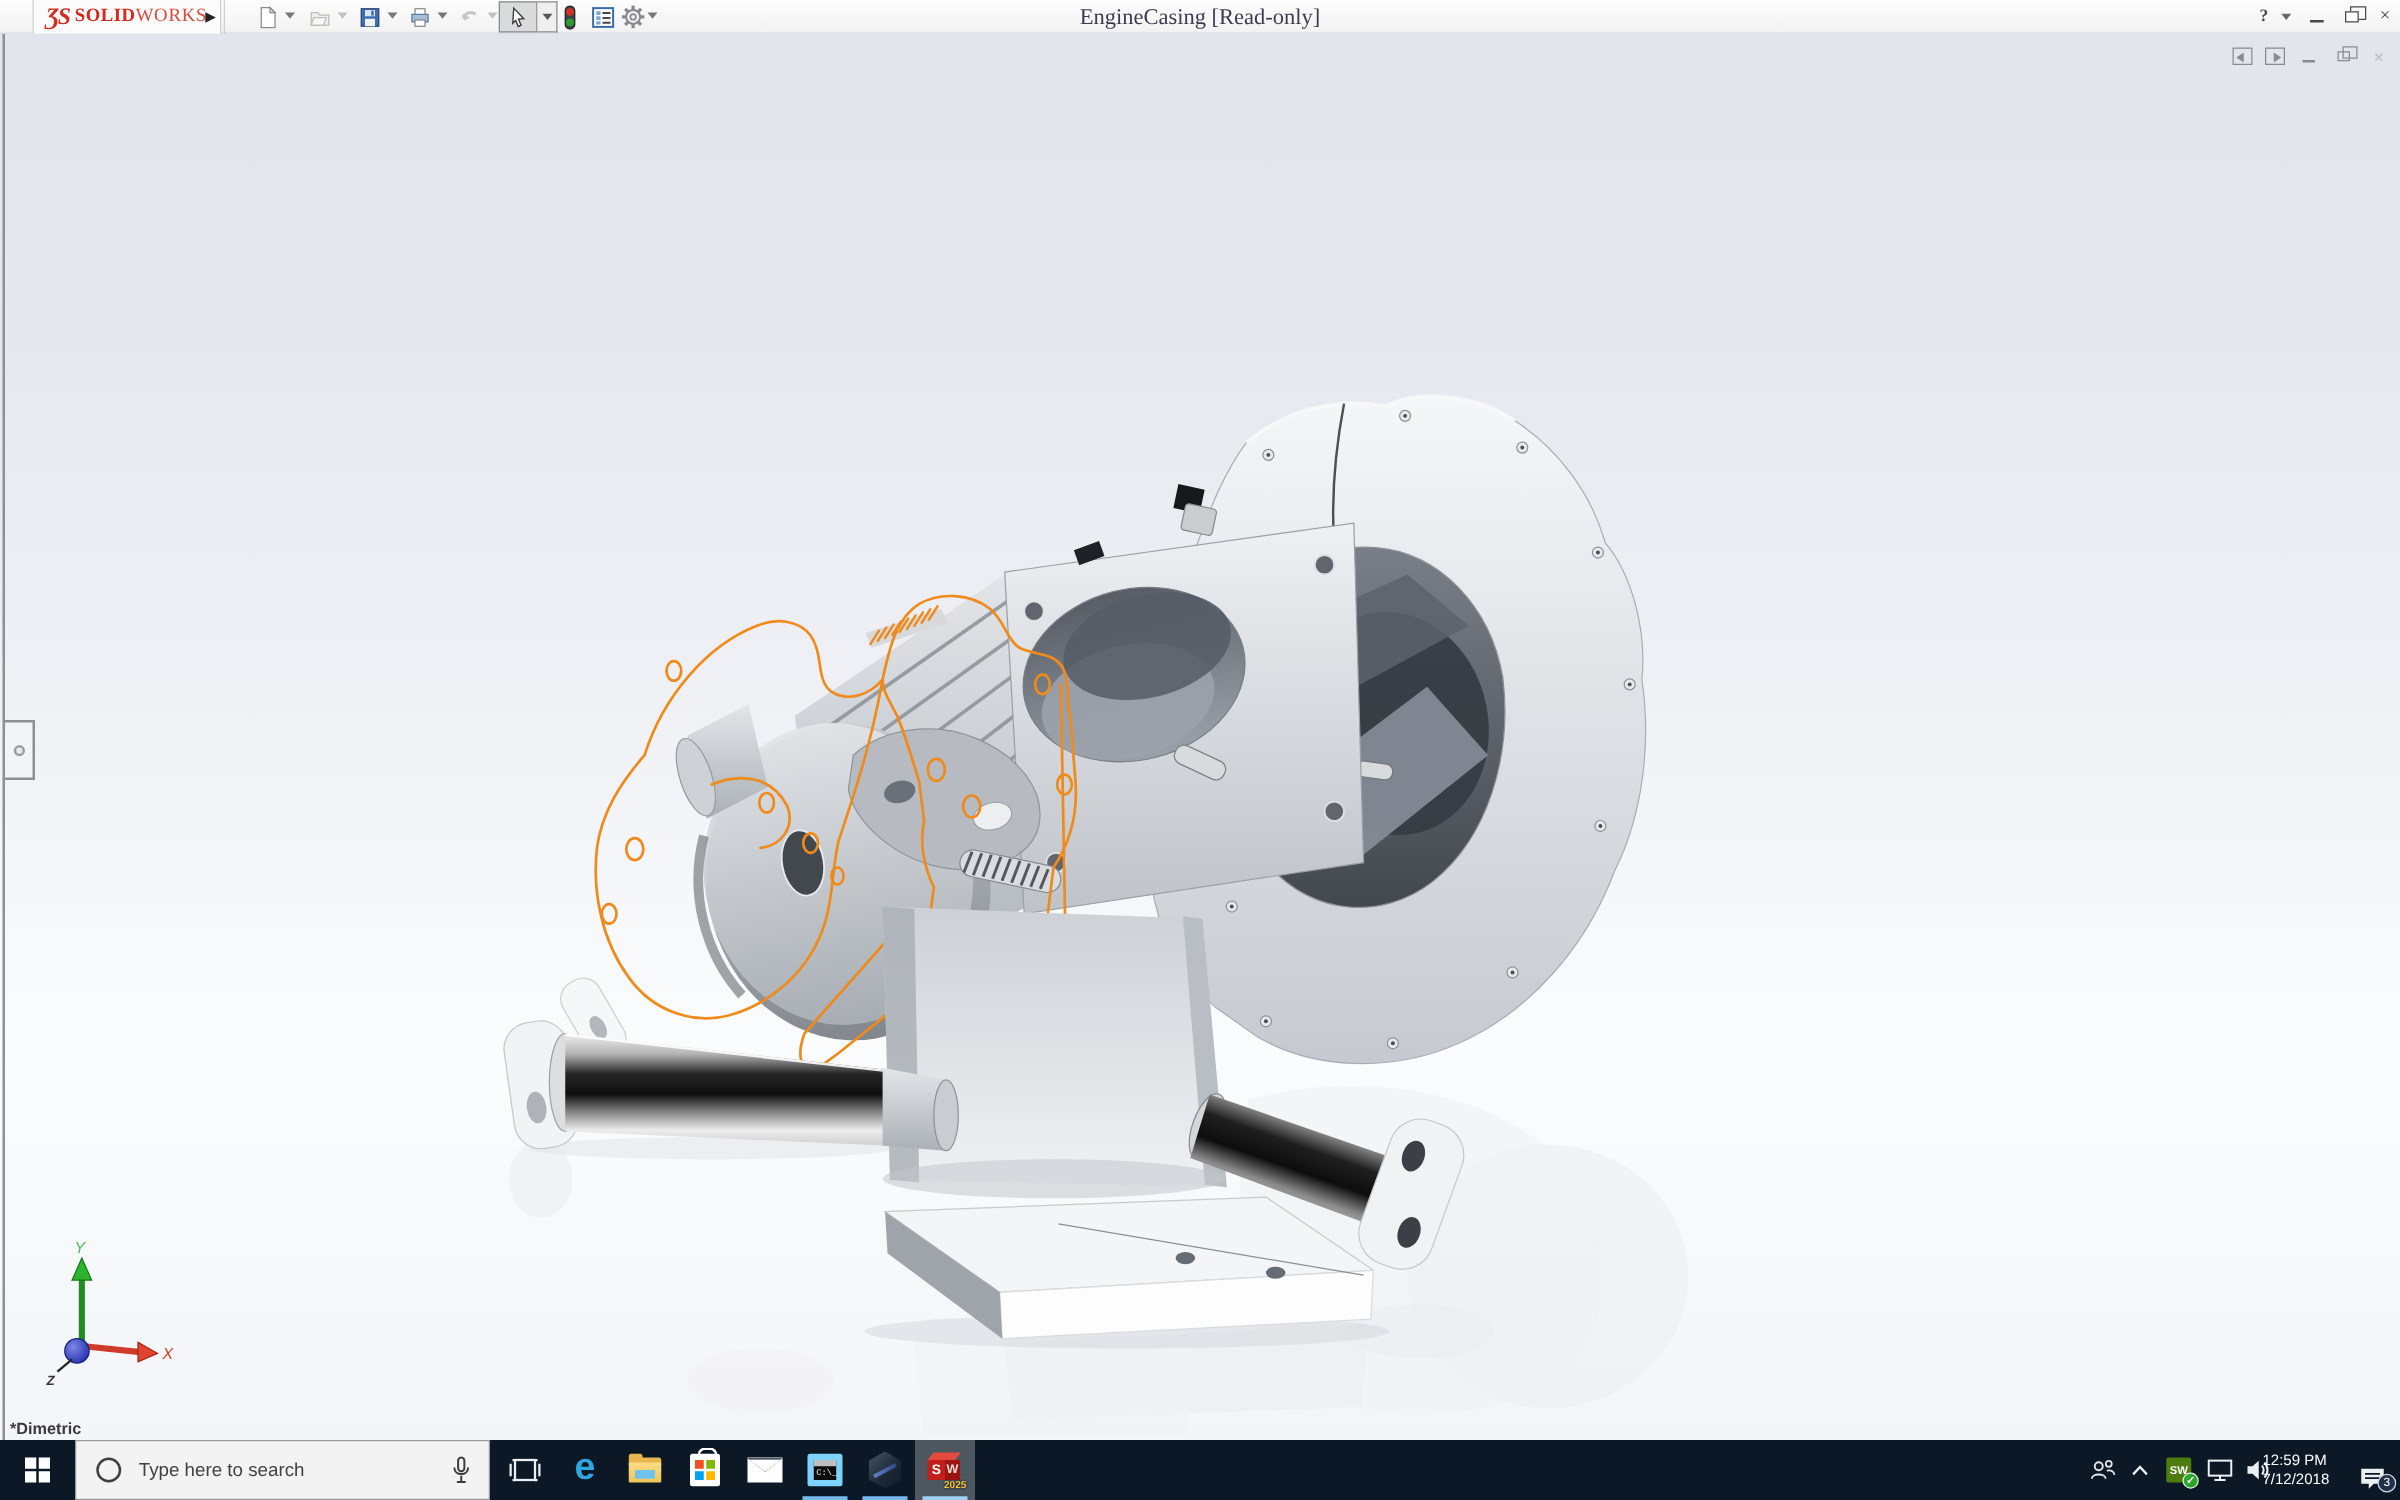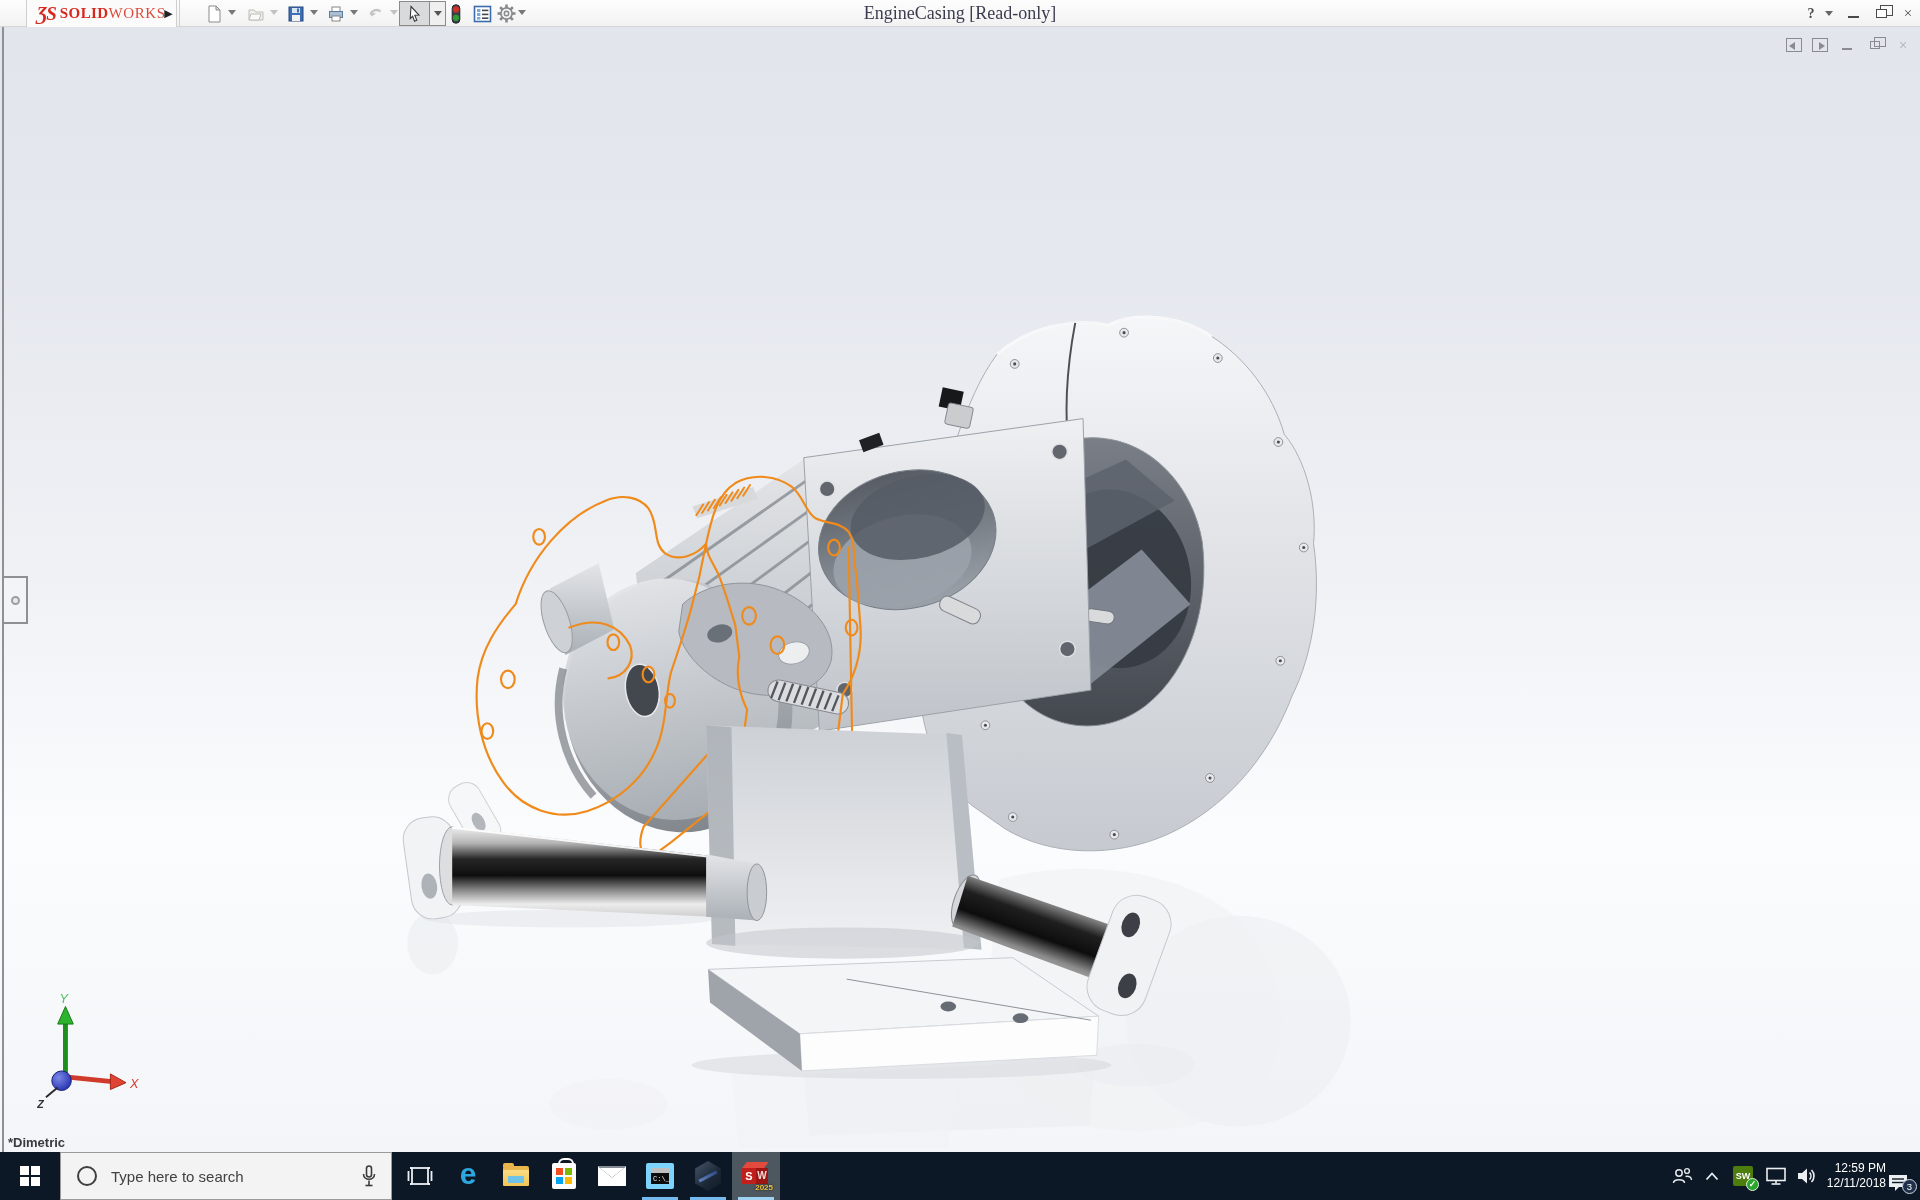--- a/index.html
+++ b/index.html
@@ -88,21 +88,21 @@
     border-left:14px solid transparent; border-right:14px solid transparent; border-top:12px solid #0d1827; transform:scaleY(.9); }
   .mail-icon::after { content:""; position:absolute; left:1px; top:1px; width:0; height:0;
     border-left:13px solid transparent; border-right:13px solid transparent; border-top:11px solid #fff; transform:scaleY(.9); }
   .sw-cube { position:relative; width:28px; height:28px; }
   .sw-cube .top { position:absolute; left:2px; top:0; width:22px; height:7px; background:#e24a3e; transform:skewX(-38deg); }
   .sw-cube .front { position:absolute; left:0px; top:6px; width:14px; height:16px; background:#c11f1c; color:#fff; font-size:11px; font-weight:bold; text-align:center; line-height:16px; }
   .sw-cube .side { position:absolute; left:14px; top:6px; width:12px; height:16px; background:#9c1512; color:#f3d9d9; font-size:10px; font-weight:bold; text-align:center; line-height:16px; }
   .sw-cube .year { position:absolute; right:-3px; bottom:-2px; color:#f5c63c; font-size:8px; font-weight:bold; text-shadow:0 0 2px #000; }
   #tray { position:absolute; right:0; top:0; height:48px; }
   .tray-item { position:absolute; top:0; height:48px; display:flex; align-items:center; justify-content:center; cursor:pointer; }
-  #tray-clock { position:absolute; right:34px; top:0; width:76px; height:48px; display:flex; flex-direction:column; align-items:flex-end; justify-content:center; color:#fff; font-size:12px; line-height:15px; cursor:pointer; }
+  #tray-clock { position:absolute; right:34px; top:0; width:76px; height:48px; display:flex; flex-direction:column; align-items:flex-start; justify-content:center; color:#fff; font-size:12px; line-height:15px; cursor:pointer; }
   .sw-tray { position:relative; width:20px; height:20px; background:#4d7c0f; border-radius:2px; color:#fff; font-size:9px; font-weight:bold; text-align:center; line-height:20px; }
   .sw-tray .chk { position:absolute; right:-6px; bottom:-5px; width:13px; height:13px; background:#2ca52c; border-radius:50%; border:1.5px solid #dff0df; color:#fff; font-size:9px; line-height:11px; }
   #action-center { position:absolute; right:2px; top:0; width:34px; height:48px; }
   #action-badge { position:absolute; right:1px; bottom:6px; width:15px; height:15px; background:#21304a; border:1px solid #cfd6e2; border-radius:50%; color:#fff; font-size:9.5px; display:flex; align-items:center; justify-content:center; }
 </style>
 </head>
 <body>
 
 <div id="app">
 
@@ -579,21 +579,21 @@
         </svg>
       </div>
       <div class="tray-item" style="right:98px;width:30px">
         <svg width="22" height="20" viewBox="0 0 22 20">
           <polygon points="2,7 6,7 11,2.5 11,17.5 6,13 2,13" fill="#eceff2"></polygon>
           <path d="M13.5 6.5 A5 5 0 0 1 13.5 13.5 M15.5 4 A8.5 8.5 0 0 1 15.5 16" fill="none" stroke="#eceff2" stroke-width="1.6"></path>
         </svg>
       </div>
       <div id="tray-clock">
         <span>12:59 PM</span>
-        <span>12/11/2018</span>
+        <span>7/12/2018</span>
       </div>
       <div class="tray-item" id="action-center">
         <svg width="22" height="20" viewBox="0 0 22 20" style="margin:14px 6px 0 0">
           <path d="M2 2 h18 v12 h-8 l-4 4 v-4 h-6 z" fill="#eceff2"></path>
           <line x1="5" y1="6" x2="17" y2="6" stroke="#0d1827" stroke-width="1.4"></line>
           <line x1="5" y1="9.5" x2="17" y2="9.5" stroke="#0d1827" stroke-width="1.4"></line>
         </svg>
         <span id="action-badge">3</span>
       </div>
     </div>

